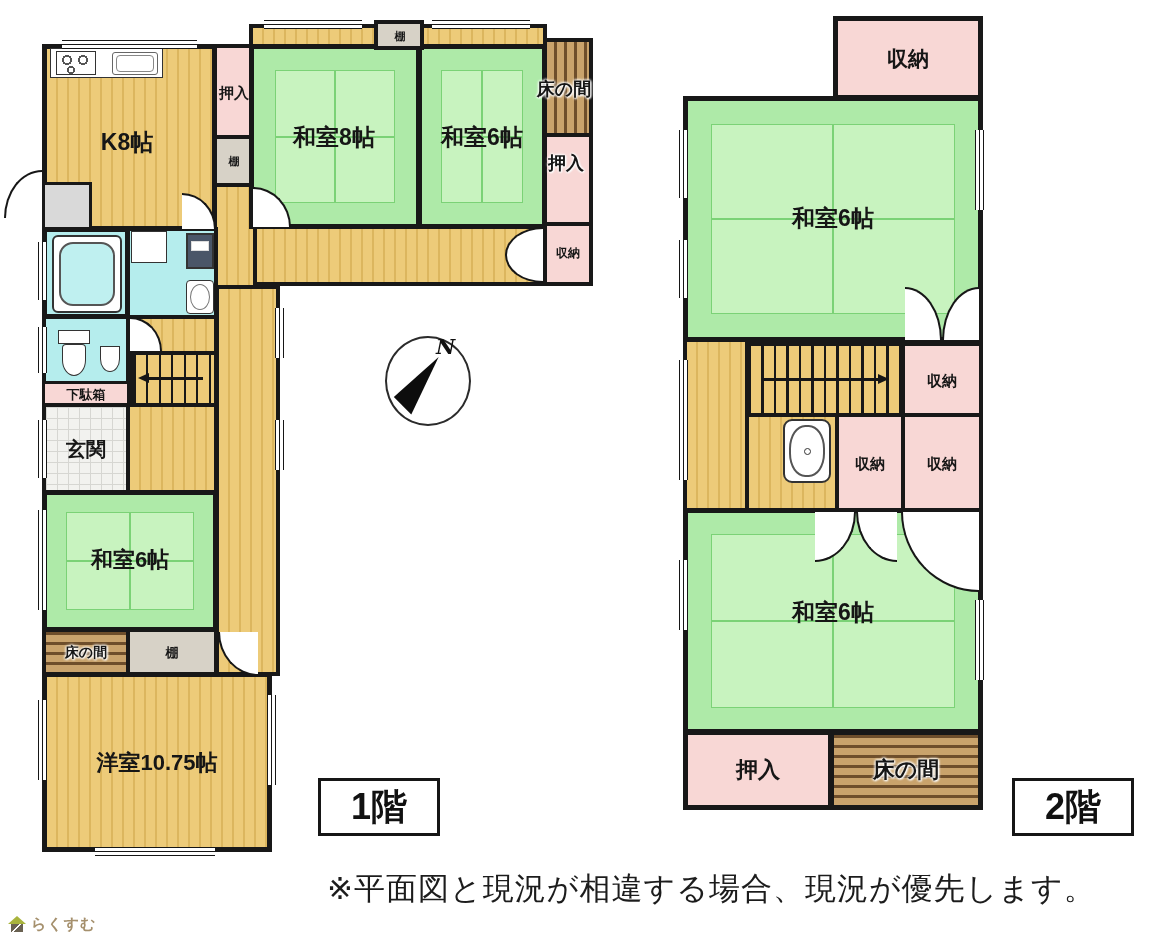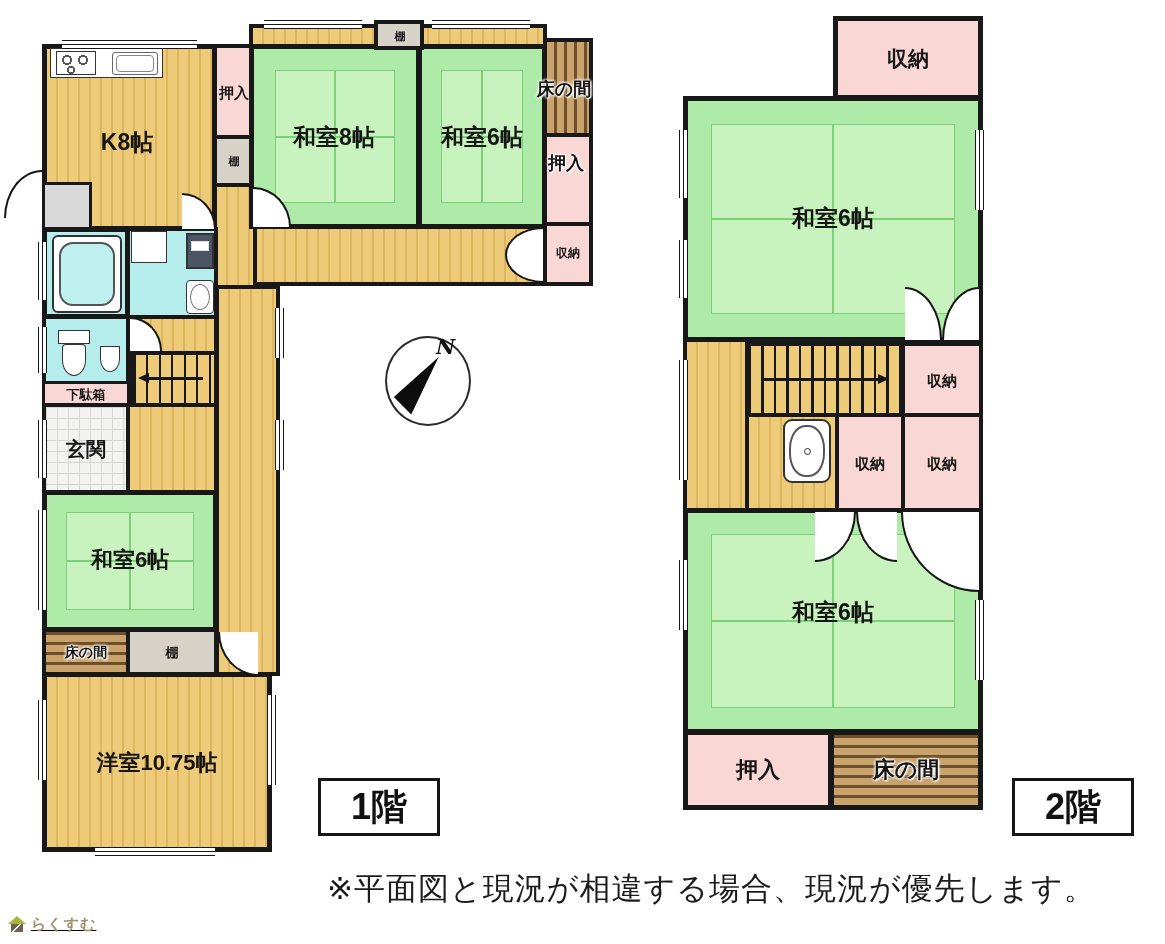--- a/index.html
+++ b/index.html
@@ -203,19 +203,19 @@
 <div class="north" style="left:436px;top:334px;">N</div>
 
 <div class="floortag" style="left:318px;top:778px;width:122px;height:58px;">
   <span>1階</span>
 </div>
 <div class="floortag" style="left:1012px;top:778px;width:122px;height:58px;">
   <span>2階</span>
 </div>
 
 <div class="disclaimer" style="left:327px;top:868px;">※平面図と現況が相違する場合、現況が優先します。</div>
-<div class="logo" style="left:8px;top:915px;text-decoration:underline;">
+<div class="logo" style="left:8px;top:915px;">
   <span class="logo-house">
       <span class="roof"></span>
       <span class="house-body"></span>
     </span>
   <span class="logo-text">らくすむ</span>
 </div>
 
 </body></html>

